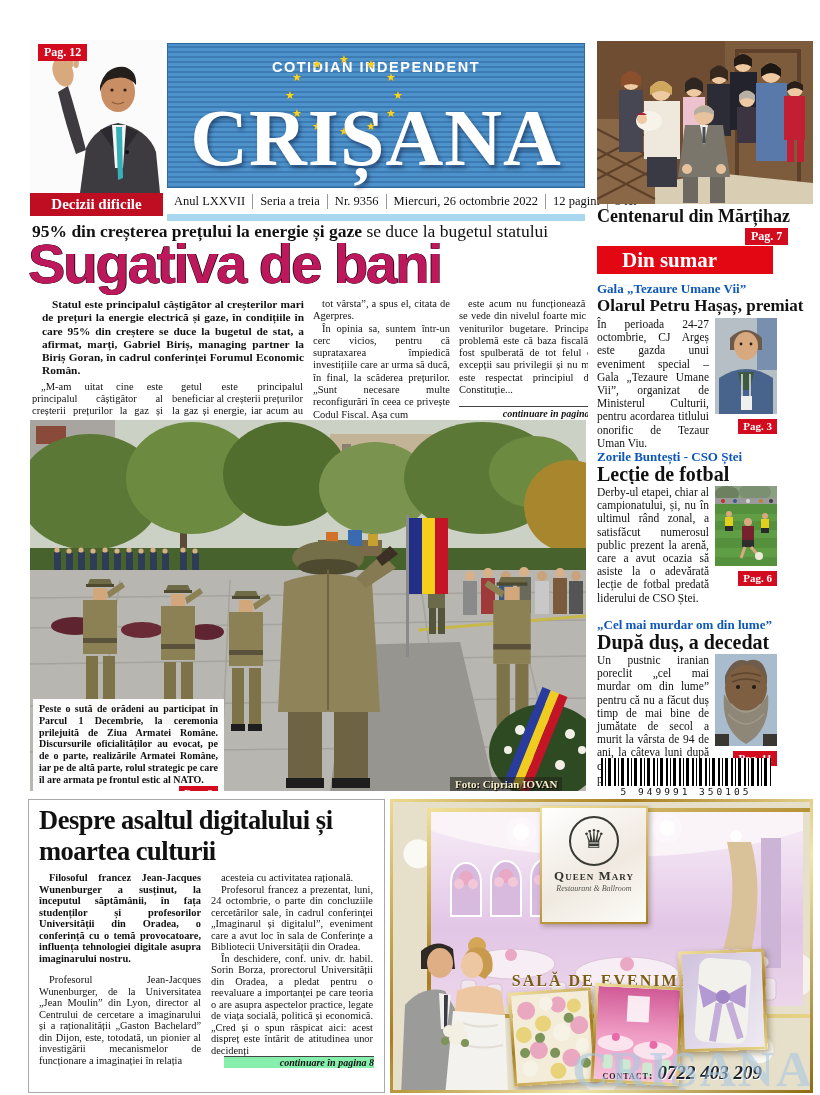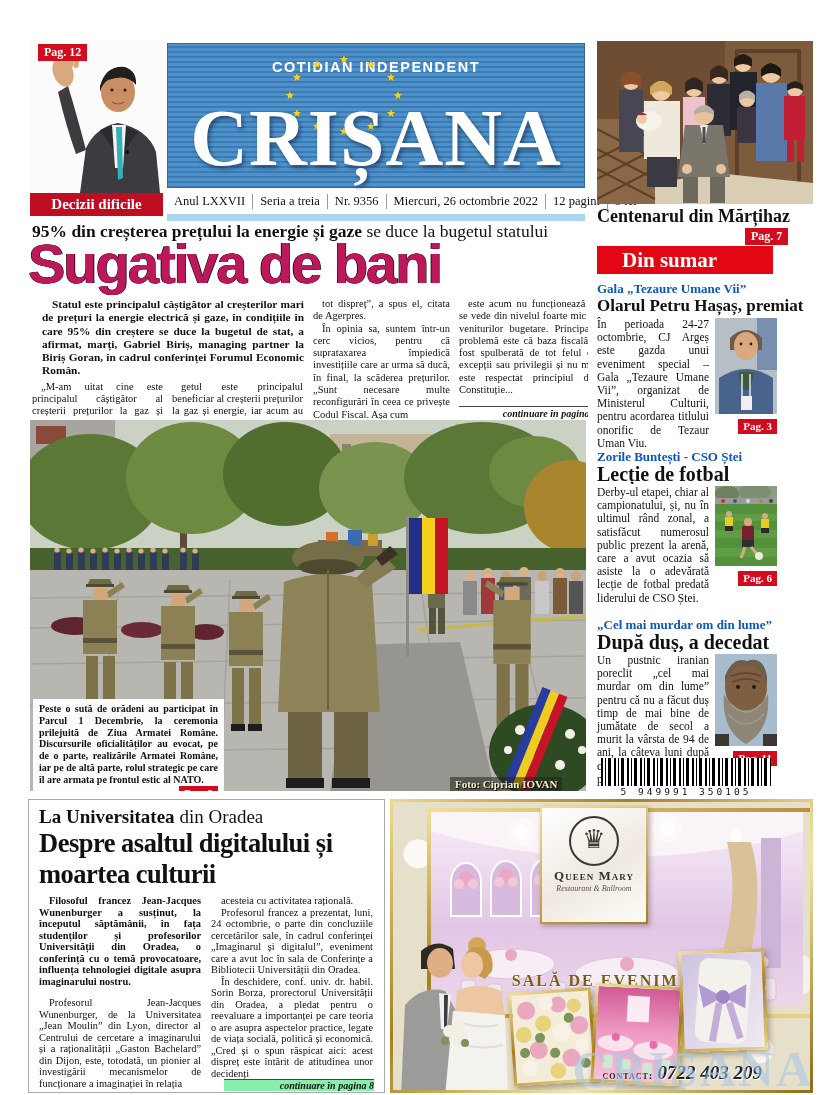--- a/index.html
+++ b/index.html
@@ -182,21 +182,21 @@
       <div class="twocol">
         <div>
             <p>„M-am uitat cine este principalul câștigător al creșterii prețurilor la gaz și energie: 95% s-a dus la buget, deci bu-</p>
           </div>
         <div>
             <p>getul este principalul beneficiar al creșterii prețurilor la gaz și energie, iar acum au venit cu confiscarea veniturilor pe</p>
           </div>
       </div>
     </div>
     <div class="c3">
-      <p>tot dispreț”, a spus el, citata de Agerpres.</p>
+      <p>tot vârsta”, a spus el, citata de Agerpres.</p>
       <p>În opinia sa, suntem într-un cerc vicios, pentru că suprataxarea împiedică investițiile care ar urma să ducă, în final, la scăderea prețurilor. „Sunt necesare multe reconfigurări în ceea ce privește Codul Fiscal. Așa cum</p>
     </div>
     <div class="c4w">
       <div class="c4">
           <p>este acum nu funcționează și se vede din nivelul foarte mic al veniturilor bugetare. Principala problemă este că baza fiscală a fost spulberată de tot felul de excepții sau privilegii și nu mai este respectat principiul din Constituție...</p>
         </div>
       <div class="cont">continuare în pagina 5</div>
     </div>
   </div>
 
@@ -513,23 +513,20 @@
       <span>Un pustnic iranian poreclit „cel mai murdar om din lume” pentru că nu a făcut duș timp de mai bine de jumătate de secol a murit la vârsta de 94 de ani, la câteva luni după ce s-a spălat pentru prima dată.</span>
     </div>
   </div>
 
   <div class="barcode abs">
     <div class="bars"></div>
     <div class="barnum">5 949991 350105</div>
   </div>
 
   <div class="uni abs">
-    <div class="uni-kicker">
-      <b>La Universitatea</b><span> din Oradea</span>
-    </div>
     <div class="uni-head">Despre asaltul digitalului și moartea culturii</div>
     <div class="ucols">
       <div class="ucol">
         <p class="lead">Filosoful francez Jean-Jacques Wunenburger a susținut, la începutul săptămânii, în fața studenților și profesorilor Universității din Oradea, o conferință cu o temă provocatoare, influența tehnologiei digitale asupra imaginarului nostru.</p>
         <p>Profesorul Jean-Jacques Wunenburger, de la Universitatea „Jean Moulin” din Lyon, director al Centrului de cercetare a imaginarului și a raționalității „Gaston Bachelard” din Dijon, este, totodată, un pionier al investigării mecanismelor de funcționare a imaginației în relația</p>
       </div>
       <div class="ucol">
         <p>acesteia cu activitatea rațională.</p>
         <p>Profesorul francez a prezentat, luni, 24 octombrie, o parte din concluziile cercetărilor sale, în cadrul conferinței „Imaginarul și digitalul”, eveniment care a avut loc în sala de Conferințe a Bibliotecii Universității din Oradea.</p>
         <p>În deschidere, conf. univ. dr. habil. Sorin Borza, prorectorul Universității din Oradea, a pledat pentru o reevaluare a importanței pe care teoria o are asupra aspectelor practice, legate de viața socială, politică și economică. „Cred și o spun răspicat aici: acest dispreț este întărit de atitudinea unor decidenți</p>

